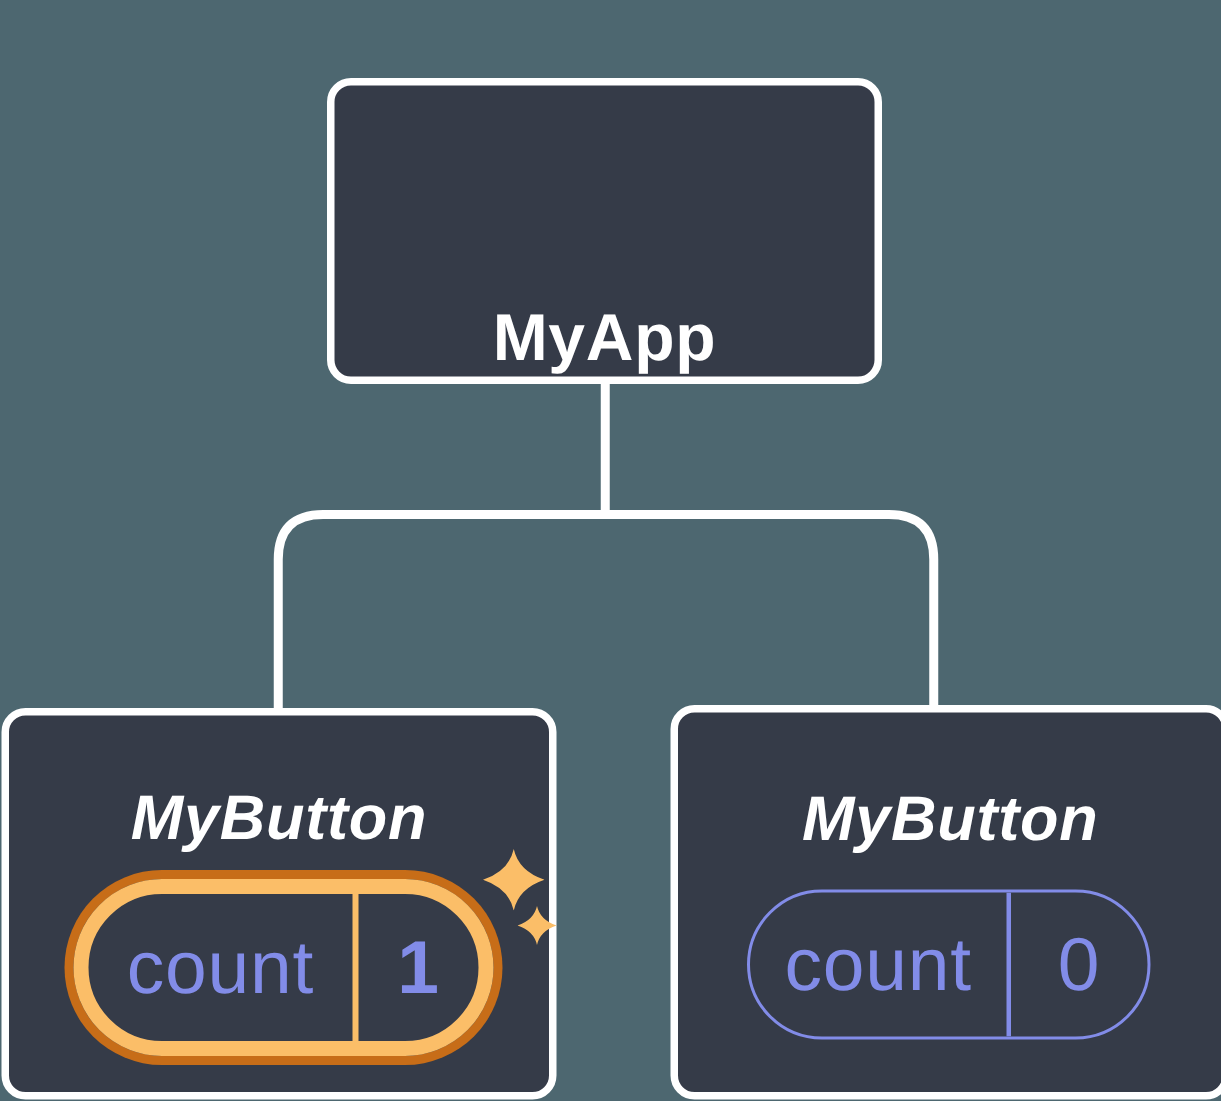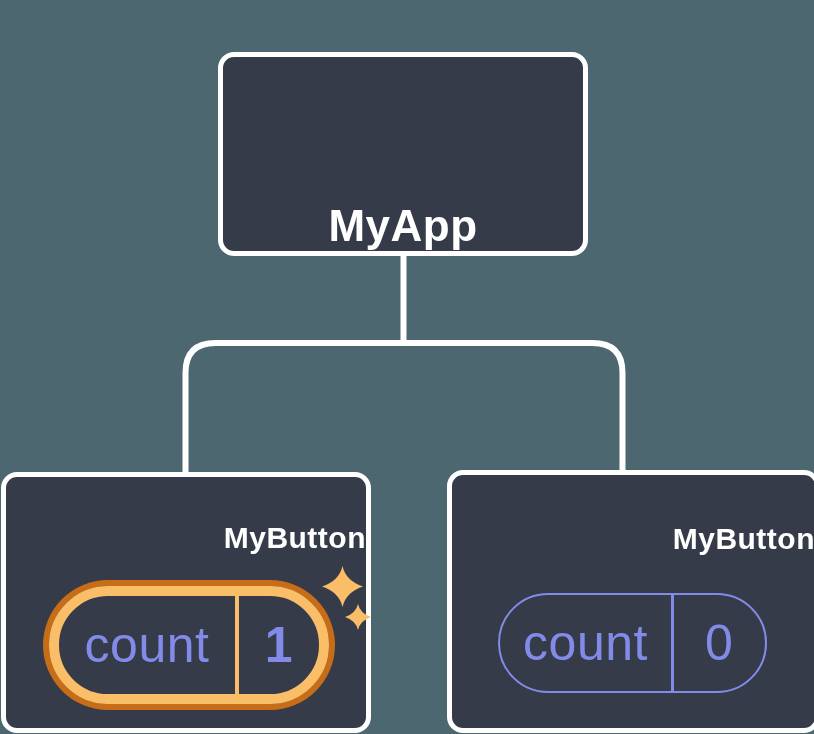--- a/index.html
+++ b/index.html
@@ -20,22 +20,22 @@
   .node{
     position:absolute;background:var(--node-fill);
     border:5px solid var(--node-border);border-radius:16px;
     box-sizing:border-box;color:#FFFFFF;
   }
   .node-root{left:218px;top:8px;width:370px;height:204px;
     display:flex;align-items:flex-end;justify-content:center;margin-top:44px;}
   .root-label{font-size:44px;font-weight:700;letter-spacing:.5px;}
   .node-left{left:1px;top:472px;width:370px;height:261px;}
   .node-right{left:447px;top:470px;width:373px;height:263px;}
-  .child-label{position:absolute;left:0;right:0;text-align:right;
-    font-size:30px;font-weight:700;letter-spacing:.5px;}
+  .child-label{position:absolute;left:0;right:0;text-align:center;
+    font-size:42px;font-weight:700;letter-spacing:.5px;font-style:italic;}
   .node-left .child-label{top:44px;}
   .node-right .child-label{top:47px;}
 
   
   .pill-hl{
     position:absolute;left:43px;top:109px;width:260px;height:98px;
     box-sizing:content-box;border:10px solid var(--highlight-orange);
     box-shadow:0 0 0 6px var(--highlight-orange-dark);
     border-radius:999px;display:flex;align-items:stretch;overflow:hidden;
   }

